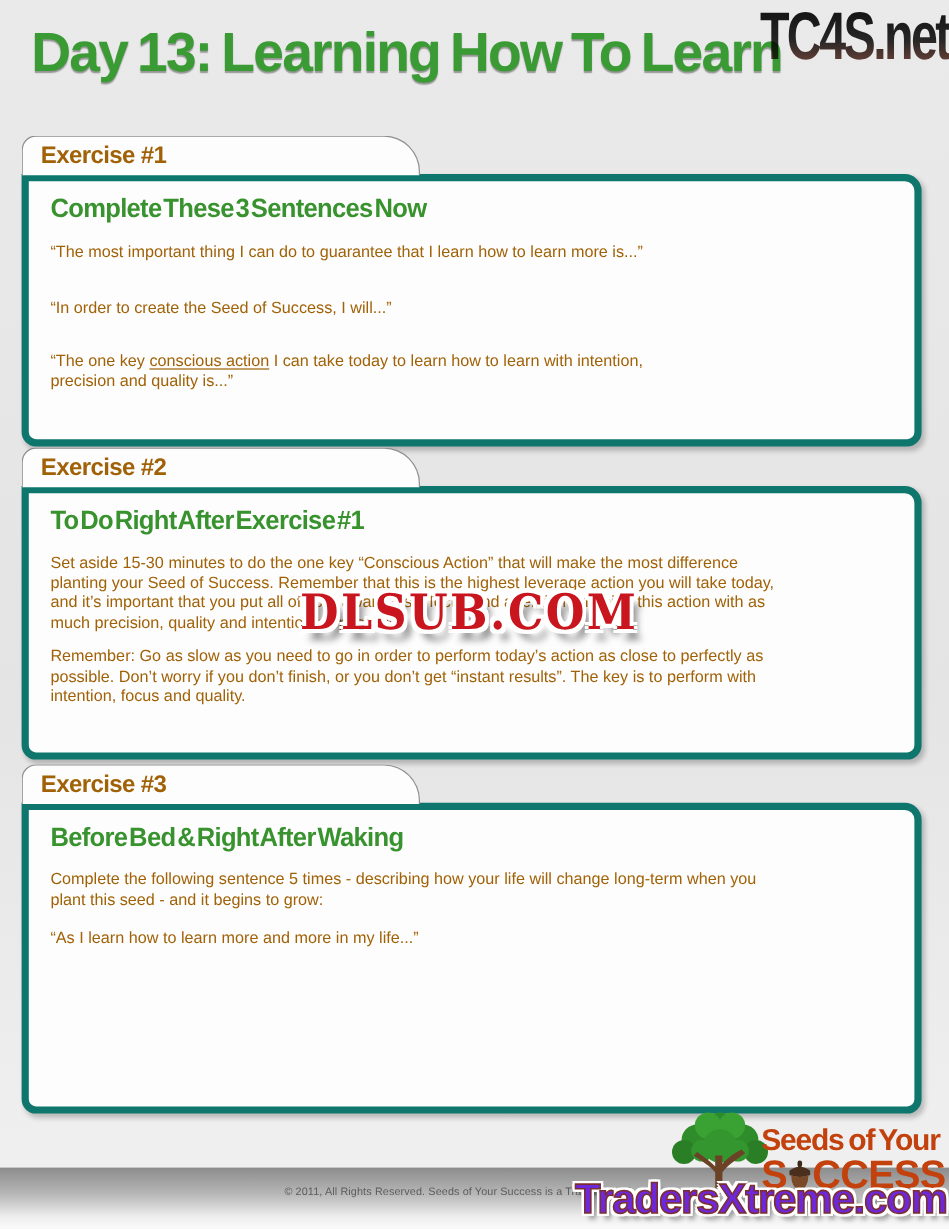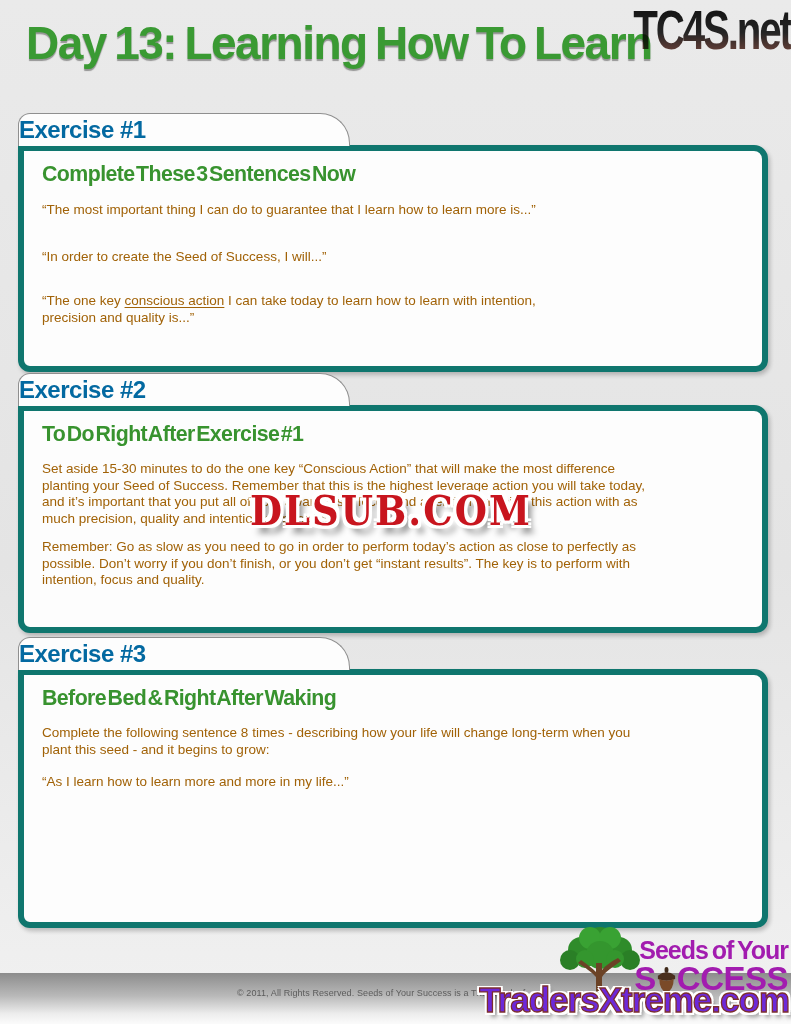--- a/index.html
+++ b/index.html
@@ -24,22 +24,22 @@
     mix-blend-mode:multiply;white-space:nowrap;
   }
   .panel{position:absolute;left:18px;width:750px;z-index:1;}
   .panel-1{top:113px}.panel-2{top:373px}.panel-3{top:637px}
   .tab{
     position:relative;width:332px;height:33px;box-sizing:border-box;z-index:2;
     background:#fdfdfd;border:1px solid #8f8f8f;border-bottom:none;
     border-radius:12px 30px 0 0;
   }
   .tab-label{
-    font-size:24px;font-weight:800;color:#0369a1;line-height:32px;
-    letter-spacing:-.5px;
+    font-size:20px;font-weight:800;color:#a16207;line-height:32px;
+    padding-left:15px;letter-spacing:-.5px;
   }
   .pbody{
     position:relative;background:#fdfdfd;border:6px solid #0f766e;
     border-radius:0 14px 12px 12px;margin-top:-1px;box-sizing:border-box;
     padding:6px 18px;box-shadow:2px 3px 4px rgba(0,0,0,.22);
   }
   .panel-1 .pbody{height:227px}
   .panel-2 .pbody{height:228px}
   .panel-3 .pbody{height:259px}
   .subtitle{
@@ -71,21 +71,21 @@
     background:linear-gradient(180deg,#8c8c8c 0%,#b9b9b9 45%,#ededed 80%,#fbfbfb 100%);
   }
   .copyright{
     position:absolute;left:237px;top:988px;z-index:2;
     font-size:9px;color:#5c5c5c;letter-spacing:.1px;white-space:nowrap;
   }
   .logo{
     position:absolute;right:3px;top:925px;z-index:3;
     display:flex;align-items:flex-end;
   }
-  .logo-text{text-align:right;line-height:1;color:#a21caf;margin-left:-14px;}
+  .logo-text{text-align:left;line-height:1;color:#c2410c;margin-left:-14px;}
   .logo-line1{font-size:25px;font-weight:800;letter-spacing:-1px;word-spacing:-2px;white-space:nowrap;}
   .logo-line2{
     font-size:33px;font-weight:900;letter-spacing:-.5px;margin-top:-1px;
     display:flex;align-items:center;justify-content:flex-end;
   }
   .acorn{margin:0 -1px;transform:translateY(2px);}
   .wm-traders{
     position:absolute;right:2px;top:980px;z-index:7;
     font-size:35px;font-weight:900;letter-spacing:-1px;color:#6d28d9;
     -webkit-text-stroke:1.3px #7c2e2e;white-space:nowrap;
@@ -129,21 +129,21 @@
 intention, focus and quality.</div>
   </div>
 </div>
 
 <div class="panel panel-3">
   <div class="tab">
     <div class="tab-label">Exercise #3</div>
   </div>
   <div class="pbody">
     <div class="subtitle">Before Bed &amp; Right After Waking</div>
-    <div class="bodytext para-first">Complete the following sentence 8 times - describing how your life will change long-term when you
+    <div class="bodytext para-first">Complete the following sentence 5 times - describing how your life will change long-term when you
 plant this seed - and it begins to grow:</div>
     <div class="bodytext quote">“As I learn how to learn more and more in my life...”</div>
   </div>
 </div>
 
 <div class="wm-dlsub">DLSUB.COM</div>
 
 <div class="footer-bar"></div>
 <div class="copyright">© 2011, All Rights Reserved. Seeds of Your Success is a Trademark of</div>
 

